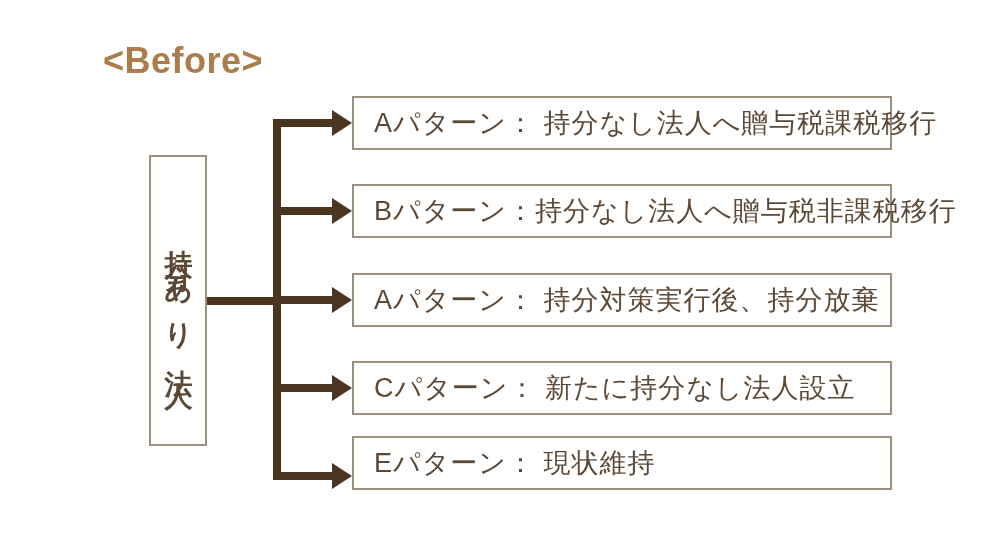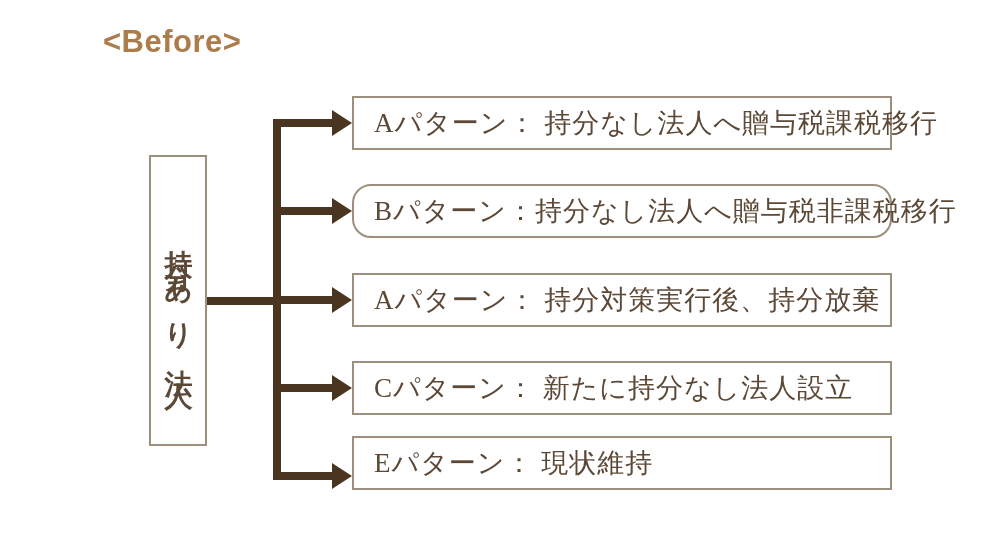--- a/index.html
+++ b/index.html
@@ -14,22 +14,22 @@
   html,body{background:#f4f4f4;}
   body{font-family:"Liberation Sans","DejaVu Sans",sans-serif;}
   .canvas{
     position:relative;
     width:1000px;height:540px;
     background:var(--bg);
     overflow:hidden;
   }
   .title{
     position:absolute;
-    top:24px;
-    font-size:31px;
+    top:40px;
+    font-size:36px;
     font-weight:600;
     letter-spacing:0.5px;
     white-space:nowrap;
   }
   .title.before{left:103px;color:var(--before);}
   .title.after{left:566px;color:var(--after);}
 
   .source-box{
     position:absolute;
     left:149px;top:155px;
@@ -55,24 +55,23 @@
     width:540px;height:54px;
     border:2px solid var(--border);
     background:#fff;
     display:flex;align-items:center;
     padding-left:20px;
     font-size:27px;
     font-weight:500;
     letter-spacing:1px;
     color:var(--text);
     white-space:nowrap;
-    font-family:Liberation Serif, serif;
   }
   .row-a{top:96px;}
-  .row-b{top:184px;border-radius:19px;}
+  .row-b{top:184px;}
   .row-c{top:273px;}
   .row-d{top:361px;}
   .row-e{top:436px;}
 
   .conn{position:absolute;background:var(--line);}
   .stem{left:207px;top:297px;width:74px;height:8px;}
   .trunk{left:273px;top:119px;width:8px;height:361px;}
   .branch{left:273px;width:62px;height:8px;}
   .branch.a{top:119px;}
   .branch.b{top:207px;}

